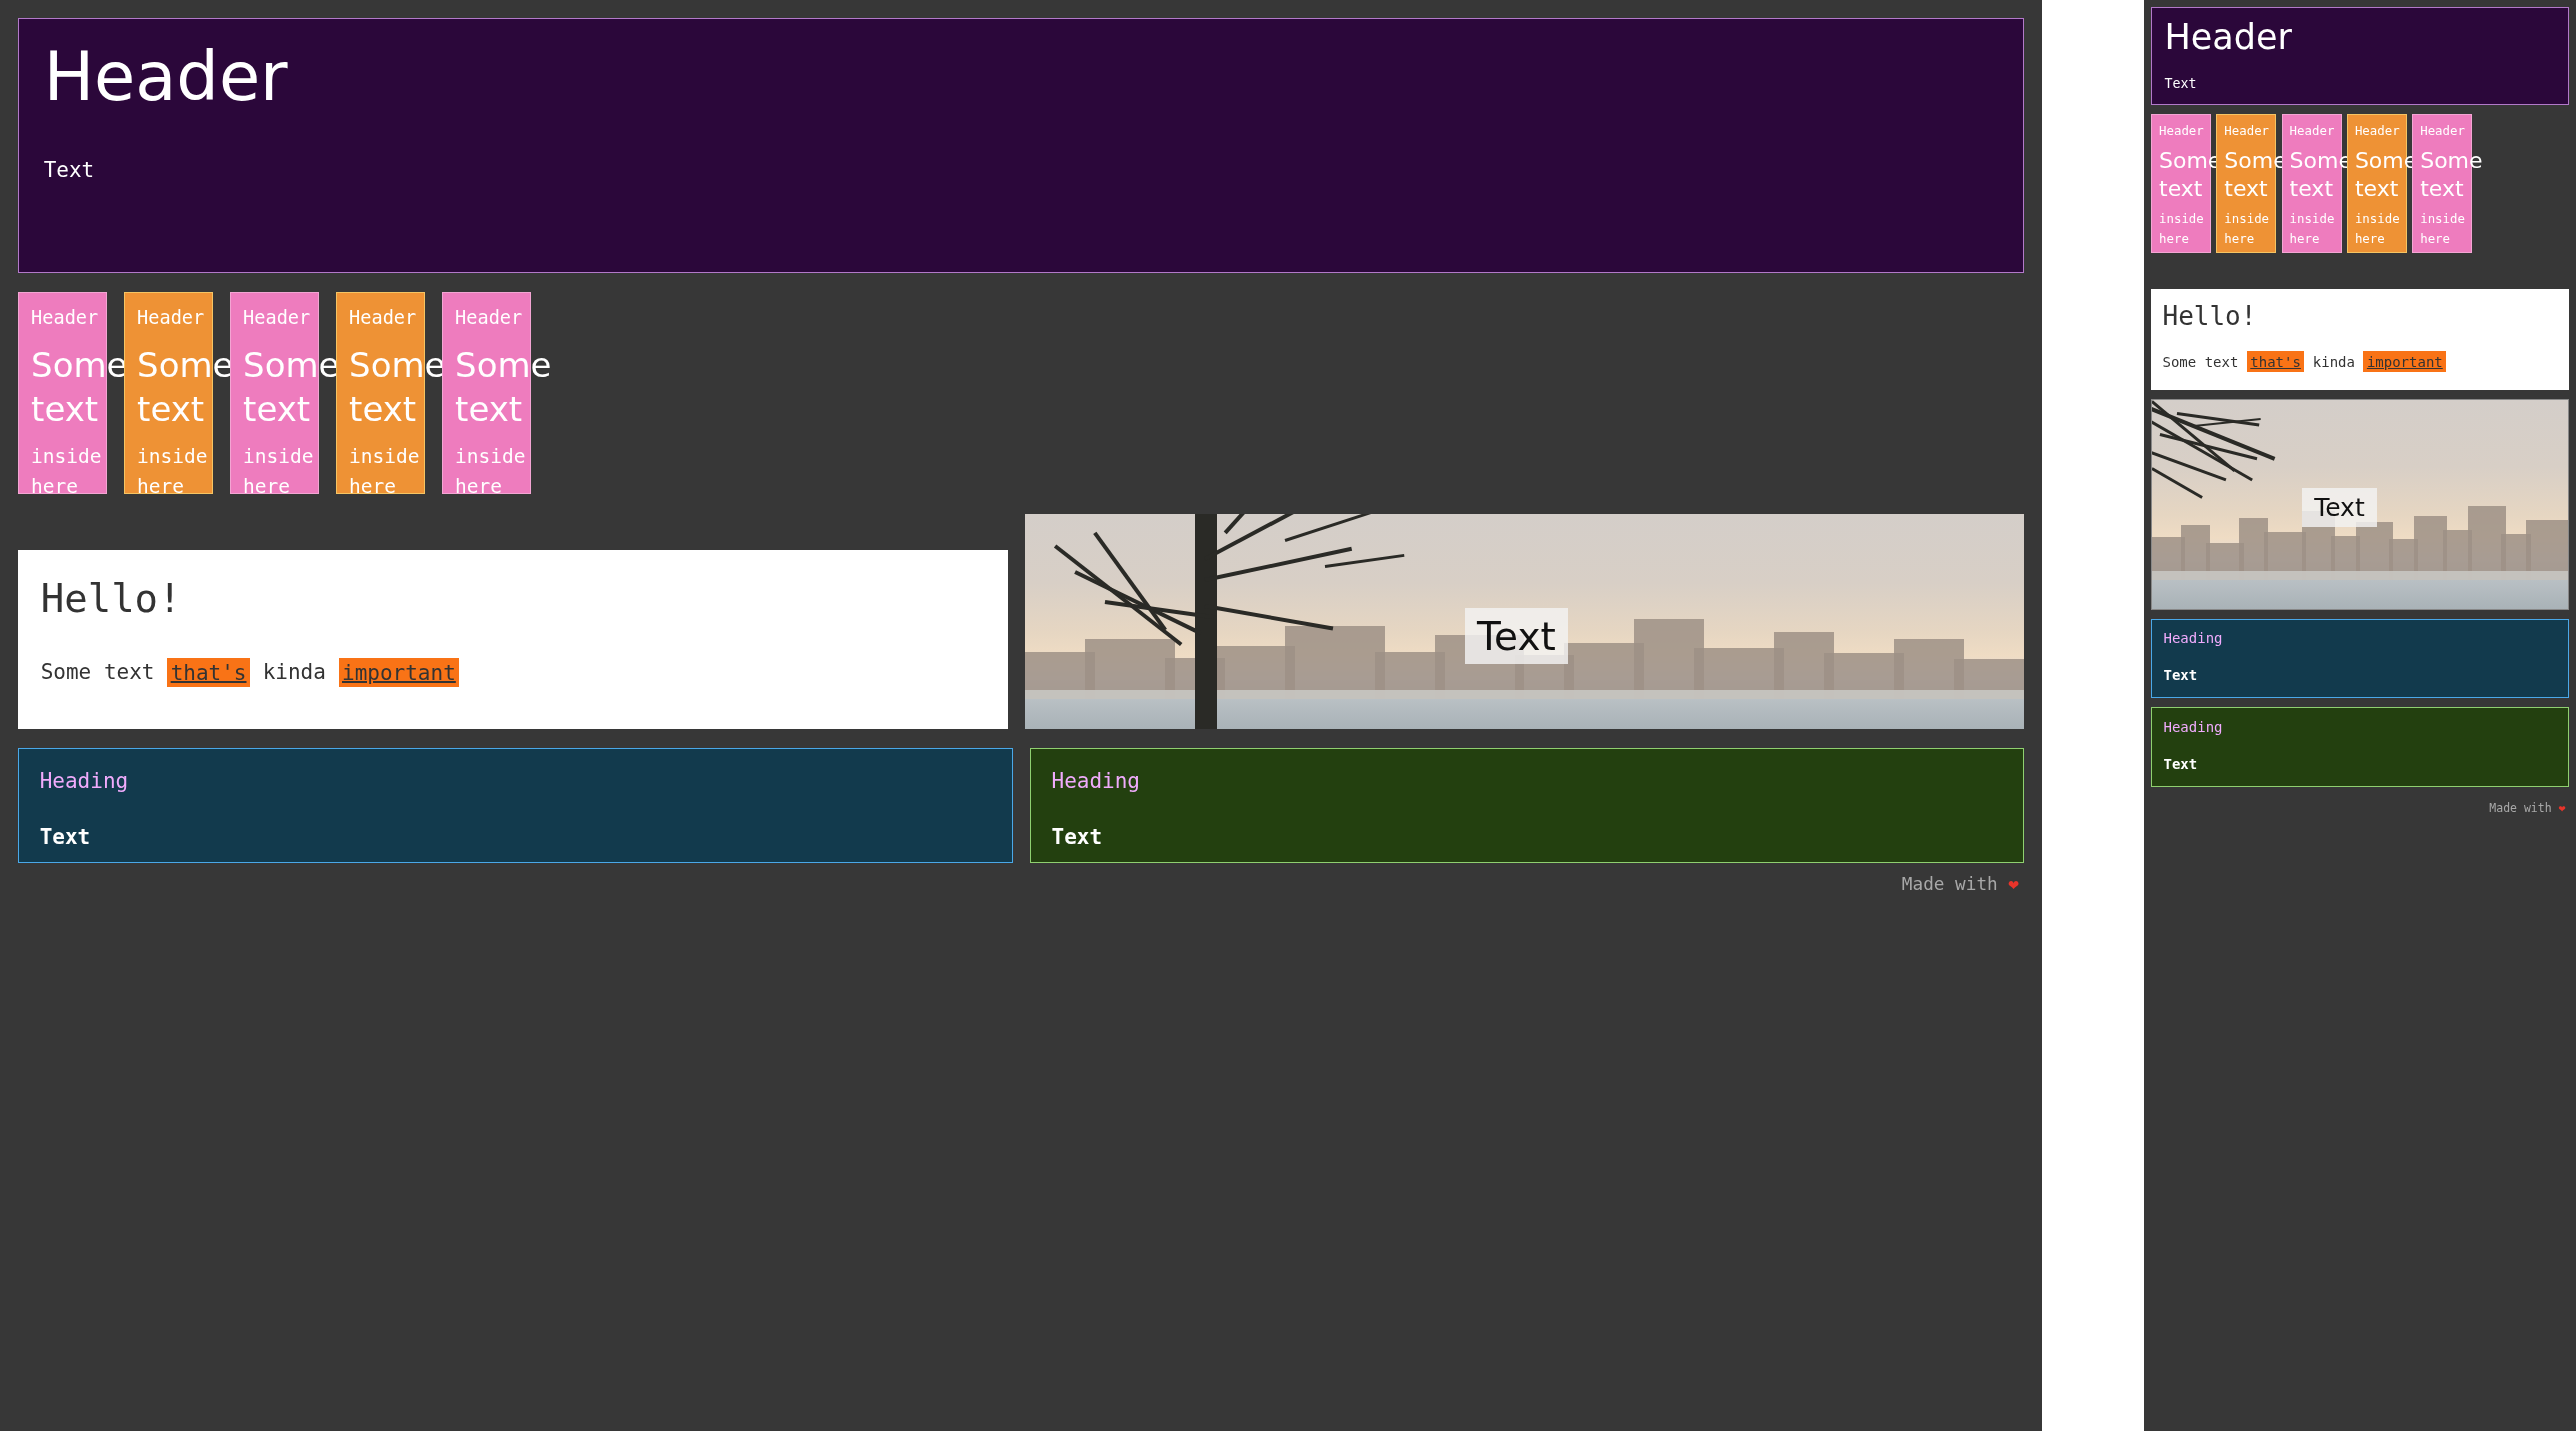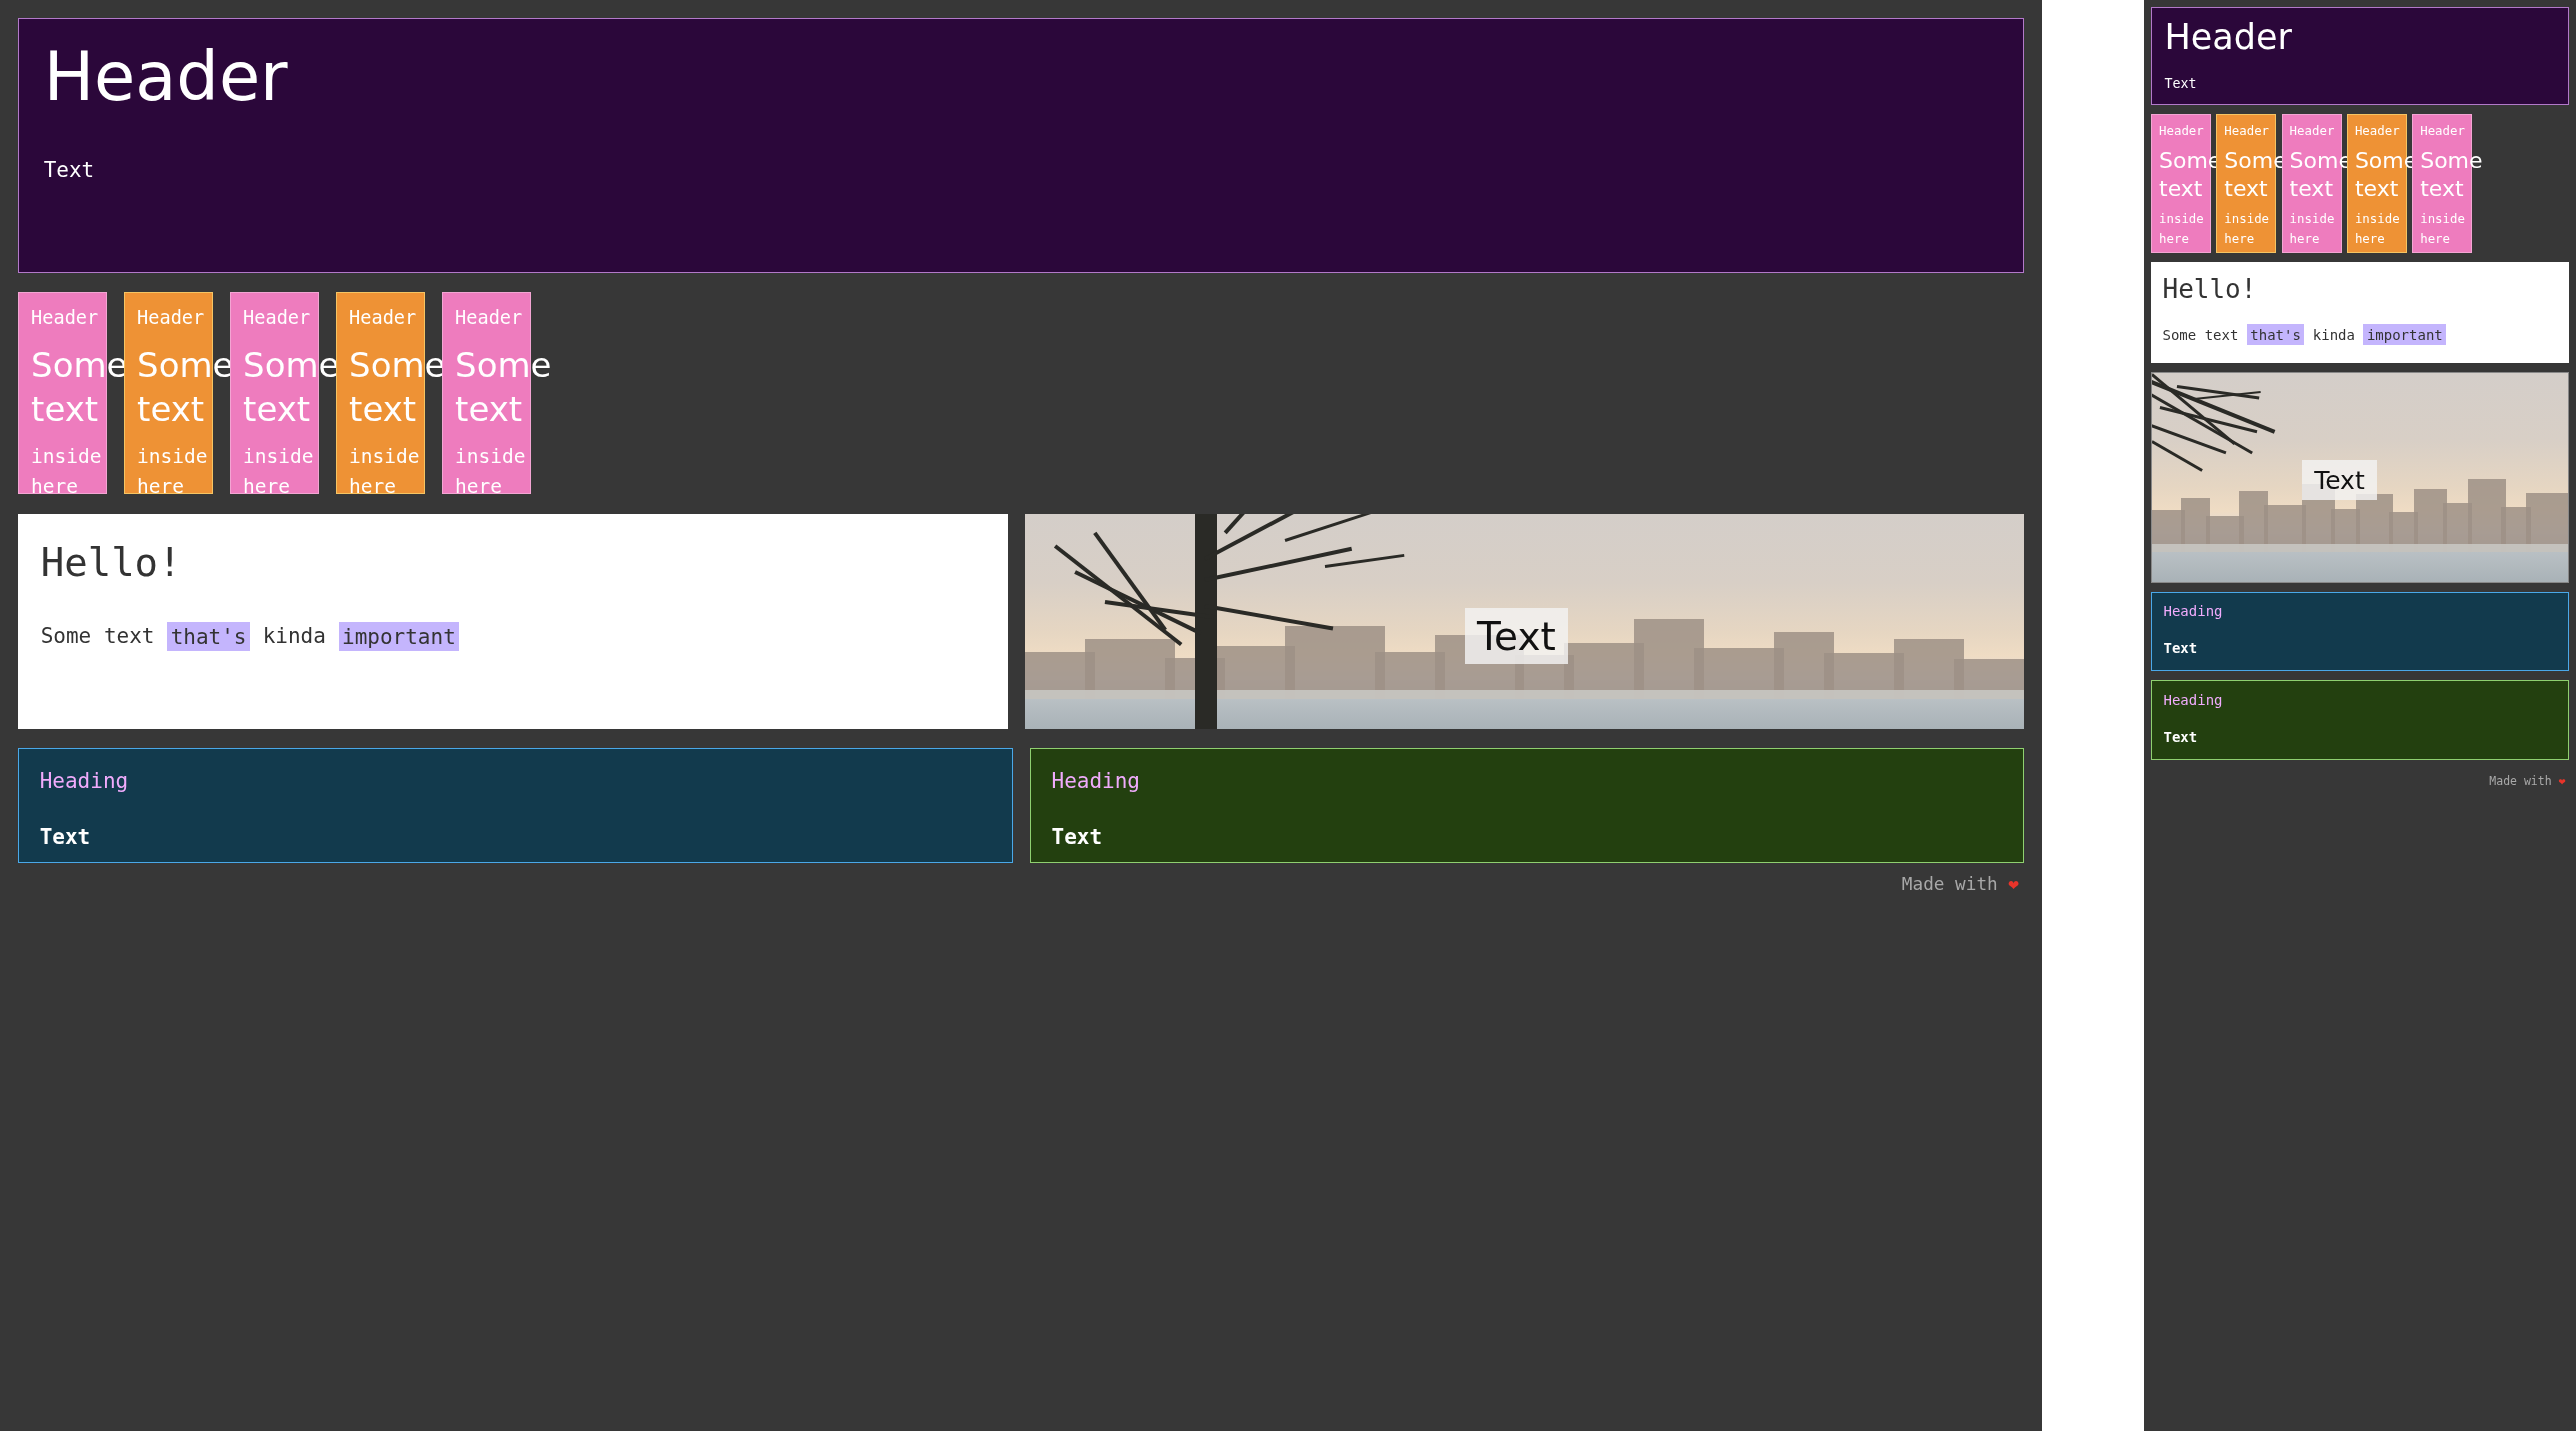--- a/index.html
+++ b/index.html
@@ -46,32 +46,32 @@
   .panel-narrow .mc-body{font-size:22px;}
 
   .mc-tail{color:#ffffff;font-family:"DejaVu Sans Mono",monospace;line-height:1.55;}
   .panel-wide .mc-tail{font-size:19.5px;margin-top:10.6px;}
   .panel-narrow .mc-tail{font-size:12.4px;margin-top:6.2px;}
 
   
   .panel-wide .mid-row{display:flex;gap:17px;margin-bottom:19.5px;height:215px;}
   .panel-narrow .mid-row{display:block;}
 
-  .hello-card{background:#ffffff;box-sizing:border-box;}
+  .hello-card{background:#ffffff;box-sizing:border-box;margin-top:36px;}
   .panel-wide .hello-card{flex:0 0 990px;padding:26.6px 23px;}
   .panel-narrow .hello-card{padding:12.4px 11.5px 16px 11.5px;margin-bottom:8.9px;}
 
   .hello-title{color:#333333;font-family:"DejaVu Sans Mono",monospace;margin:0;font-weight:400;}
   .panel-wide .hello-title{font-size:39px;}
   .panel-narrow .hello-title{font-size:26px;}
 
   .hello-para{color:#333333;font-family:"DejaVu Sans Mono",monospace;margin:0;}
   .panel-wide .hello-para{font-size:21px;margin-top:35px;line-height:1.6;}
   .panel-narrow .hello-para{font-size:14px;margin-top:19.5px;line-height:1.65;}
-  .hl{background:#c4b5fd;padding:2.7px 3.5px;}
+  .hl{background:#f97316;padding:2.7px 3.5px;text-decoration:underline;}
 
   
   .photo-card{position:relative;overflow:hidden;box-sizing:border-box;background:#cfc5bb;}
   .panel-wide .photo-card{flex:1 1 auto;}
   .panel-narrow .photo-card{height:211px;margin-bottom:8.9px;border:0.9px solid #888;}
 
   .sky{position:absolute;inset:0;background:
       linear-gradient(to bottom,#d4cec9 0%,#d8cfc6 32%,#e6d6c2 55%,#efdcc4 66%,#e2dada 76%,#cfd2d4 84%,#bfc5c8 100%);}
   .skyline{position:absolute;left:0;right:0;bottom:14%;height:42%;}
   .bldg{position:absolute;bottom:0;background:#9d9086;opacity:.85;}

